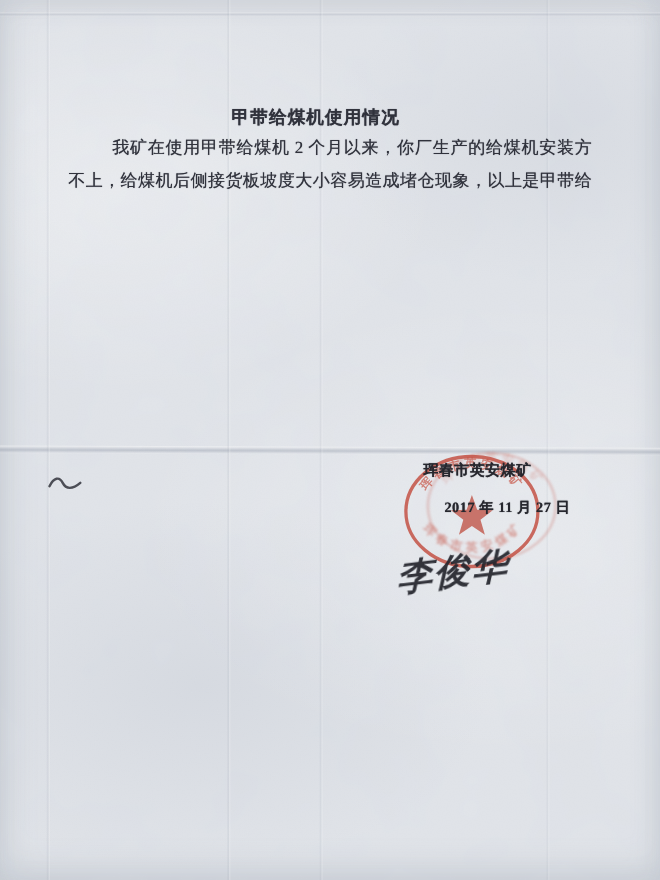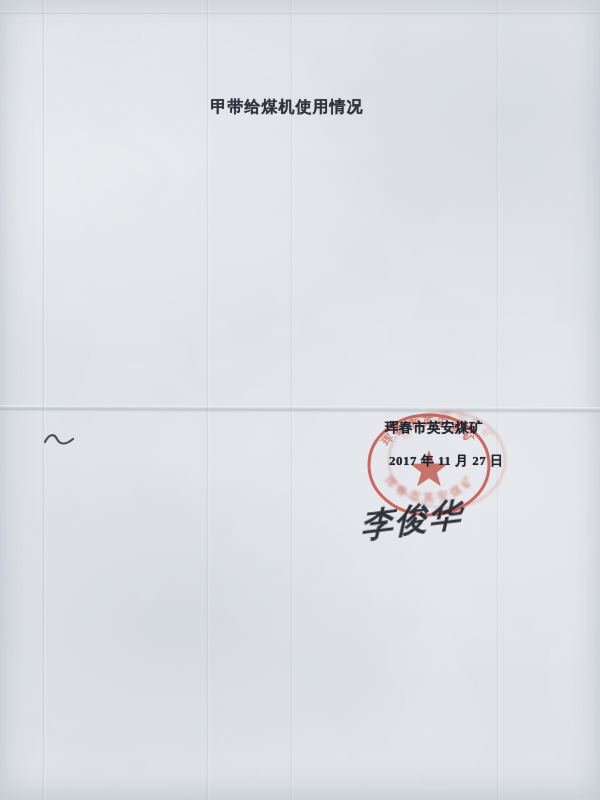--- a/index.html
+++ b/index.html
@@ -55,21 +55,21 @@
   .seal-star{fill:#c05346;opacity:.78;filter:blur(0.5px);}
   .seal-arc{fill:#c8584a;font-size:11px;font-weight:bold;letter-spacing:3px;opacity:.72;filter:blur(0.4px);}
   .seal-arc.bottom{opacity:.5;filter:blur(0.8px);letter-spacing:4px;}
   .seal-arc.ghost{opacity:.22;filter:blur(1px);}
   .issuer{
     position:absolute;left:385px;top:419px;
     font-size:13.5px;font-weight:bold;color:#26272e;letter-spacing:0.5px;
     text-shadow:0 0 0.8px rgba(38,39,46,0.9);white-space:nowrap;
   }
   .dateline{
-    position:absolute;left:389px;top:452px;
+    position:absolute;left:404px;top:452px;
     font-size:13px;font-weight:bold;color:#26272e;letter-spacing:0.5px;
     text-shadow:0 0 0.8px rgba(38,39,46,0.9);white-space:nowrap;
   }
   .signature{
     position:absolute;left:360px;top:496px;width:140px;
     font-size:33px;font-weight:bold;font-style:italic;
     color:#23242c;letter-spacing:1px;
     transform:rotate(-7deg) skewX(-6deg);
     filter:blur(0.35px);opacity:.92;white-space:nowrap;
   }
@@ -96,20 +96,22 @@
   <div class="crease-h top" style="top:11px"></div>
   <div class="crease-h" style="top:406px;transform:rotate(0.2deg)"></div>
   <div class="crease-v" style="left:42px"></div>
   <div class="crease-v" style="left:206px"></div>
   <div class="crease-v" style="left:290px;opacity:.8"></div>
   <div class="crease-v" style="left:496px;opacity:.7"></div>
 
   <div class="title">甲带给煤机使用情况</div>
 
   <div class="bodytext">
+    <div class="line first">我矿在使用甲带给煤机 2 个月以来，你厂生产的给煤机安装方</div>
+    <div class="line">不上，给煤机后侧接货板坡度大小容易造成堵仓现象，以上是甲带给</div>
   </div>
 
   <svg class="pen-mark" width="34" height="20" aria-hidden="true">
     <path d="M 3 12 C 7 4, 12 3, 15 9 S 24 15, 31 9" fill="none" stroke="#32343c" stroke-width="2.2" stroke-linecap="round" opacity="0.85"></path>
   </svg>
 
   <svg class="seal-svg" width="170" height="130" viewBox="0 0 170 130" aria-hidden="false">
     <defs>
       <path id="arcTop" d="M 32.8 51.3 A 47 40 0 0 1 121.2 51.3" fill="none"></path>
       <path id="arcBottom" d="M 28 72 A 52 44 0 0 0 126 72" fill="none"></path>

